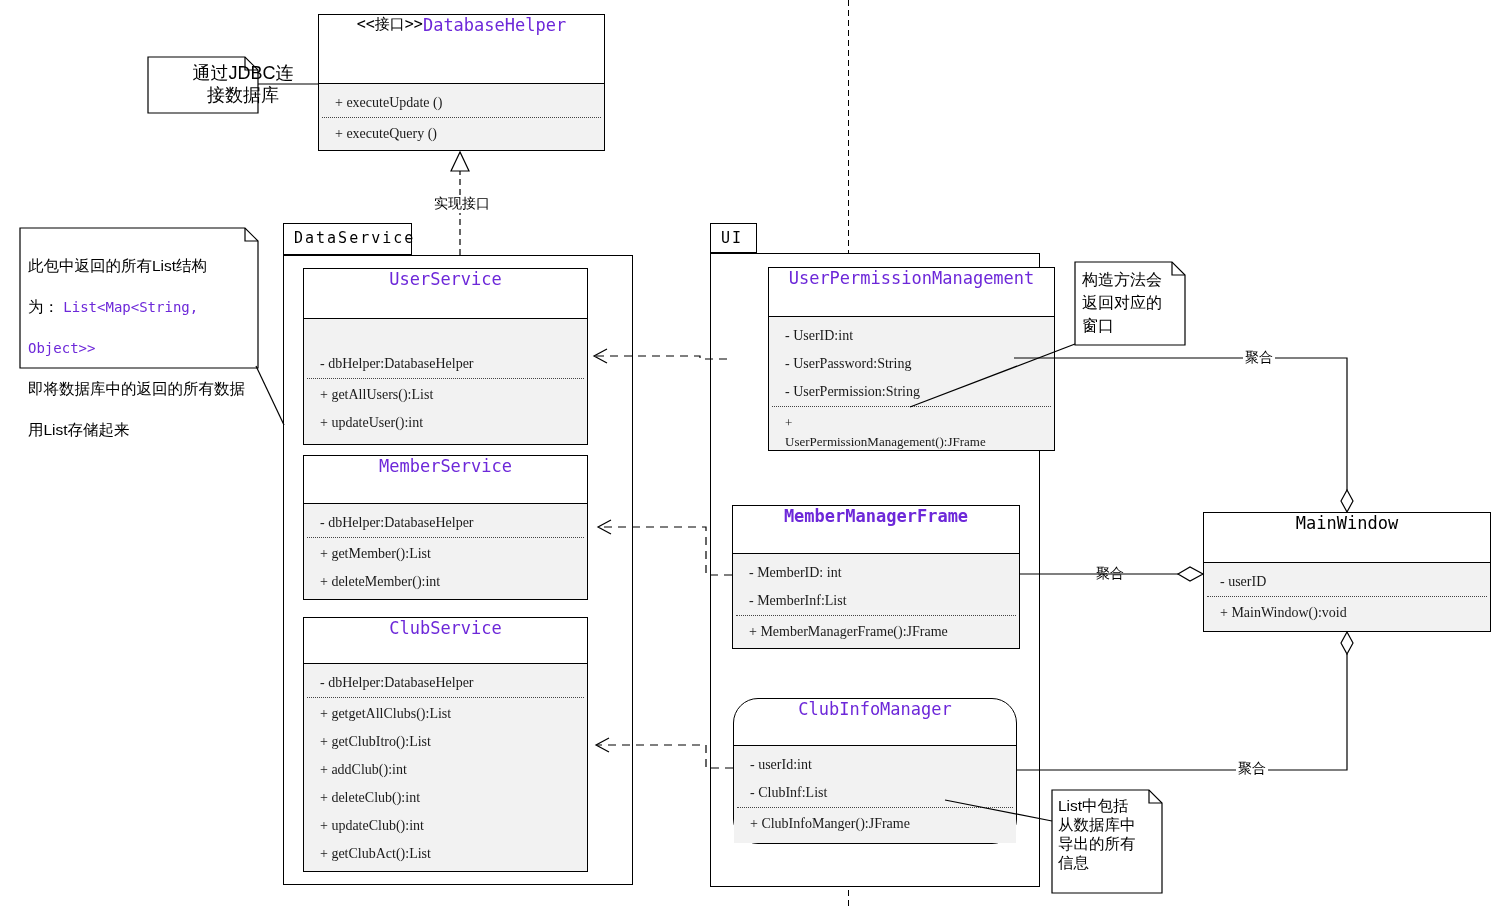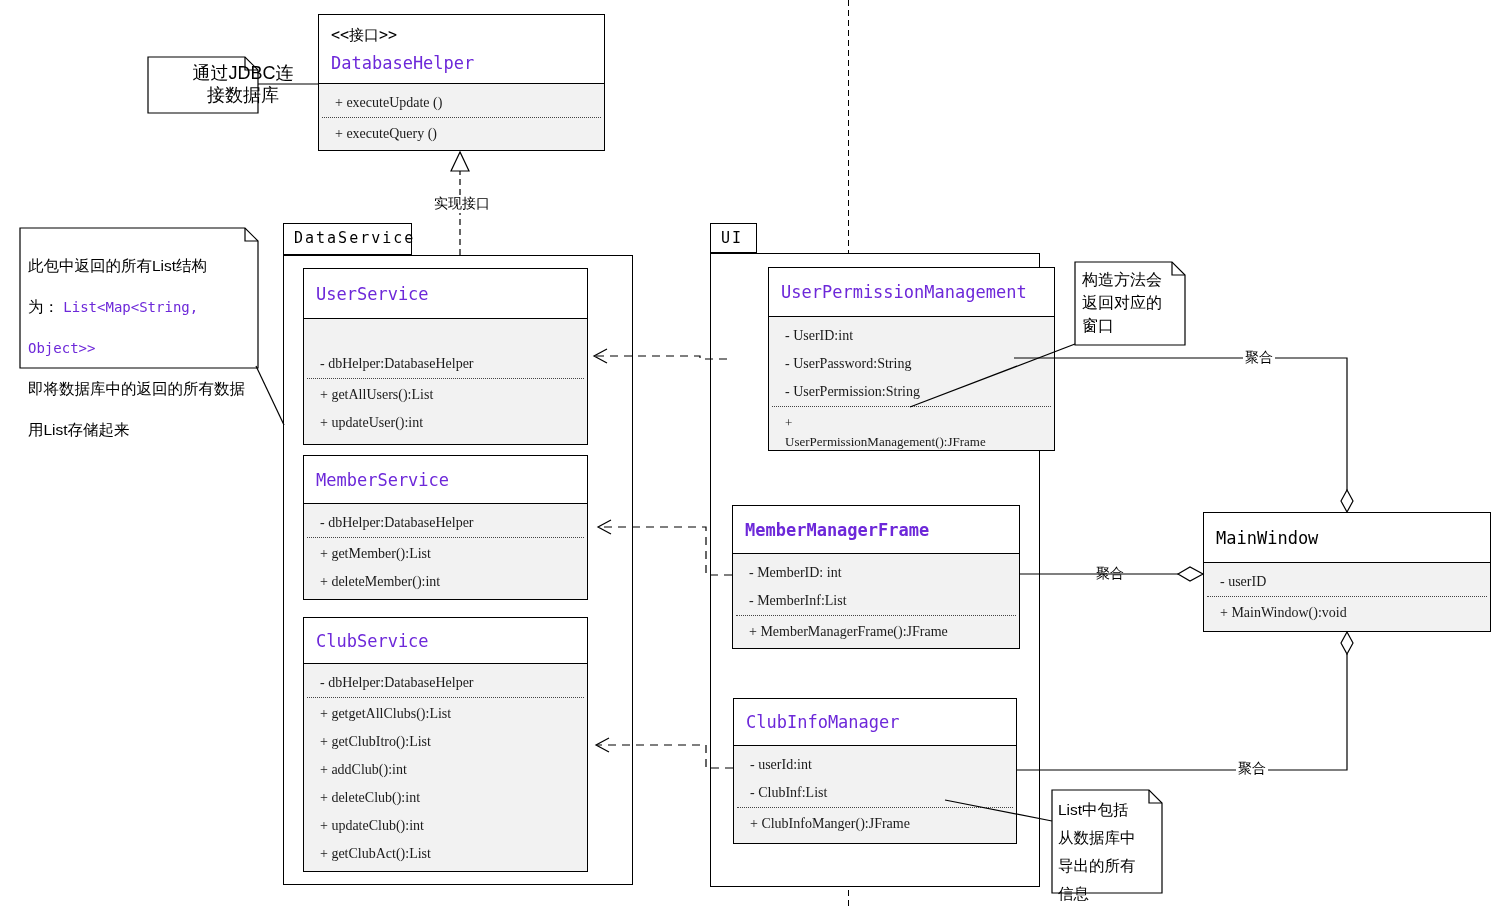--- a/index.html
+++ b/index.html
@@ -7,21 +7,21 @@
           font-family:"DejaVu Sans Mono","Liberation Mono",monospace;}
   svg{position:absolute;left:0;top:0;pointer-events:none;}
   #svg-under{z-index:0;}
   #svg-over{z-index:5;}
   .pkg{position:absolute;z-index:1;}
   .pkg-tab{position:absolute;border:1px solid #000;background:#fff;box-sizing:border-box;
            font-size:15px;letter-spacing:2px;padding:5px 10px;color:#000;}
   .pkg-body{position:absolute;border:1px solid #000;background:#fff;box-sizing:border-box;}
   .cls{position:absolute;z-index:2;border:1px solid #000;background:#fff;box-sizing:border-box;
        display:flex;flex-direction:column;}
-  .cls-header{padding:0 12px;display:flex;flex-direction:column;justify-content:center;box-sizing:border-box;}
+  .cls-header{padding:0 12px;display:flex;flex-direction:row;justify-content:center;box-sizing:border-box;}
   .stereotype{font-size:15px;color:#000;margin-bottom:8px;}
   .cls-name{font-size:17px;}
   .cyan{color:#6d28d9;}
   .black{color:#000;}
   .cls-body{border-top:1px solid #000;background:#f2f2f2;flex:1;box-sizing:border-box;padding-top:4px;overflow:hidden;}
   .row{padding:4.5px 4px 4.5px 16px;font-size:14px;line-height:19px;color:#1a1a1a;white-space:pre-wrap;font-family:Liberation Serif, serif;}
   .dotsep{border-top:1px dotted #444;margin:1px 3px;}
   .note-text{position:absolute;z-index:6;color:#000;font-family:"Liberation Sans","DejaVu Sans",sans-serif;
              white-space:pre-line;}
   .edge-label{position:absolute;z-index:6;font-size:14px;color:#000;
@@ -164,21 +164,21 @@
       <div class="cls-name cyan">MemberManagerFrame</div>
     </div>
     <div class="cls-body">
       <div class="row">- MemberID: int</div>
       <div class="row">- MemberInf:List</div>
       <div class="dotsep"></div>
       <div class="row">+ MemberManagerFrame():JFrame</div>
     </div>
   </div>
 
-  <div class="cls" style="left:733px;top:698px;width:284px;height:146px;">
+  <div class="cls" style="left:733px;top:698px;width:284px;height:146px;border-radius:25px;">
     <div class="cls-header" style="height:46px;">
       <div class="cls-name cyan">ClubInfoManager</div>
     </div>
     <div class="cls-body">
       <div class="row">- userId:int</div>
       <div class="row">- ClubInf:List</div>
       <div class="dotsep"></div>
       <div class="row">+ ClubInfoManger():JFrame</div>
     </div>
   </div>
@@ -202,21 +202,21 @@
     <span>为： </span><span class="cyan" style="font-family:'DejaVu Sans Mono',monospace;font-size:14px;">List&lt;Map&lt;String,</span><br>
     <span class="cyan" style="font-family:'DejaVu Sans Mono',monospace;font-size:14px;">Object&gt;&gt;</span><br>
     <span>即将数据库中的返回的所有数据</span><br>
     <span>用List存储起来</span>
   </div>
 
   <div class="note-text" style="left:1082px;top:268px;width:98px;font-size:16px;line-height:23px;">构造方法会
 返回对应的
 窗口</div>
 
-  <div class="note-text" style="left:1058px;top:796px;width:100px;font-size:15.5px;line-height:28px;">List中包括
+  <div class="note-text" style="left:1058px;top:796px;width:100px;font-size:15.5px;line-height:19px;">List中包括
 从数据库中
 导出的所有
 信息</div>
 
   <div class="edge-label wbg" style="left:432px;top:195px;">实现接口</div>
   <div class="edge-label wbg" style="left:1243px;top:349px;">聚合</div>
   <div class="edge-label" style="left:1096px;top:565px;">聚合</div>
   <div class="edge-label wbg" style="left:1236px;top:760px;">聚合</div>
 
 </div>

